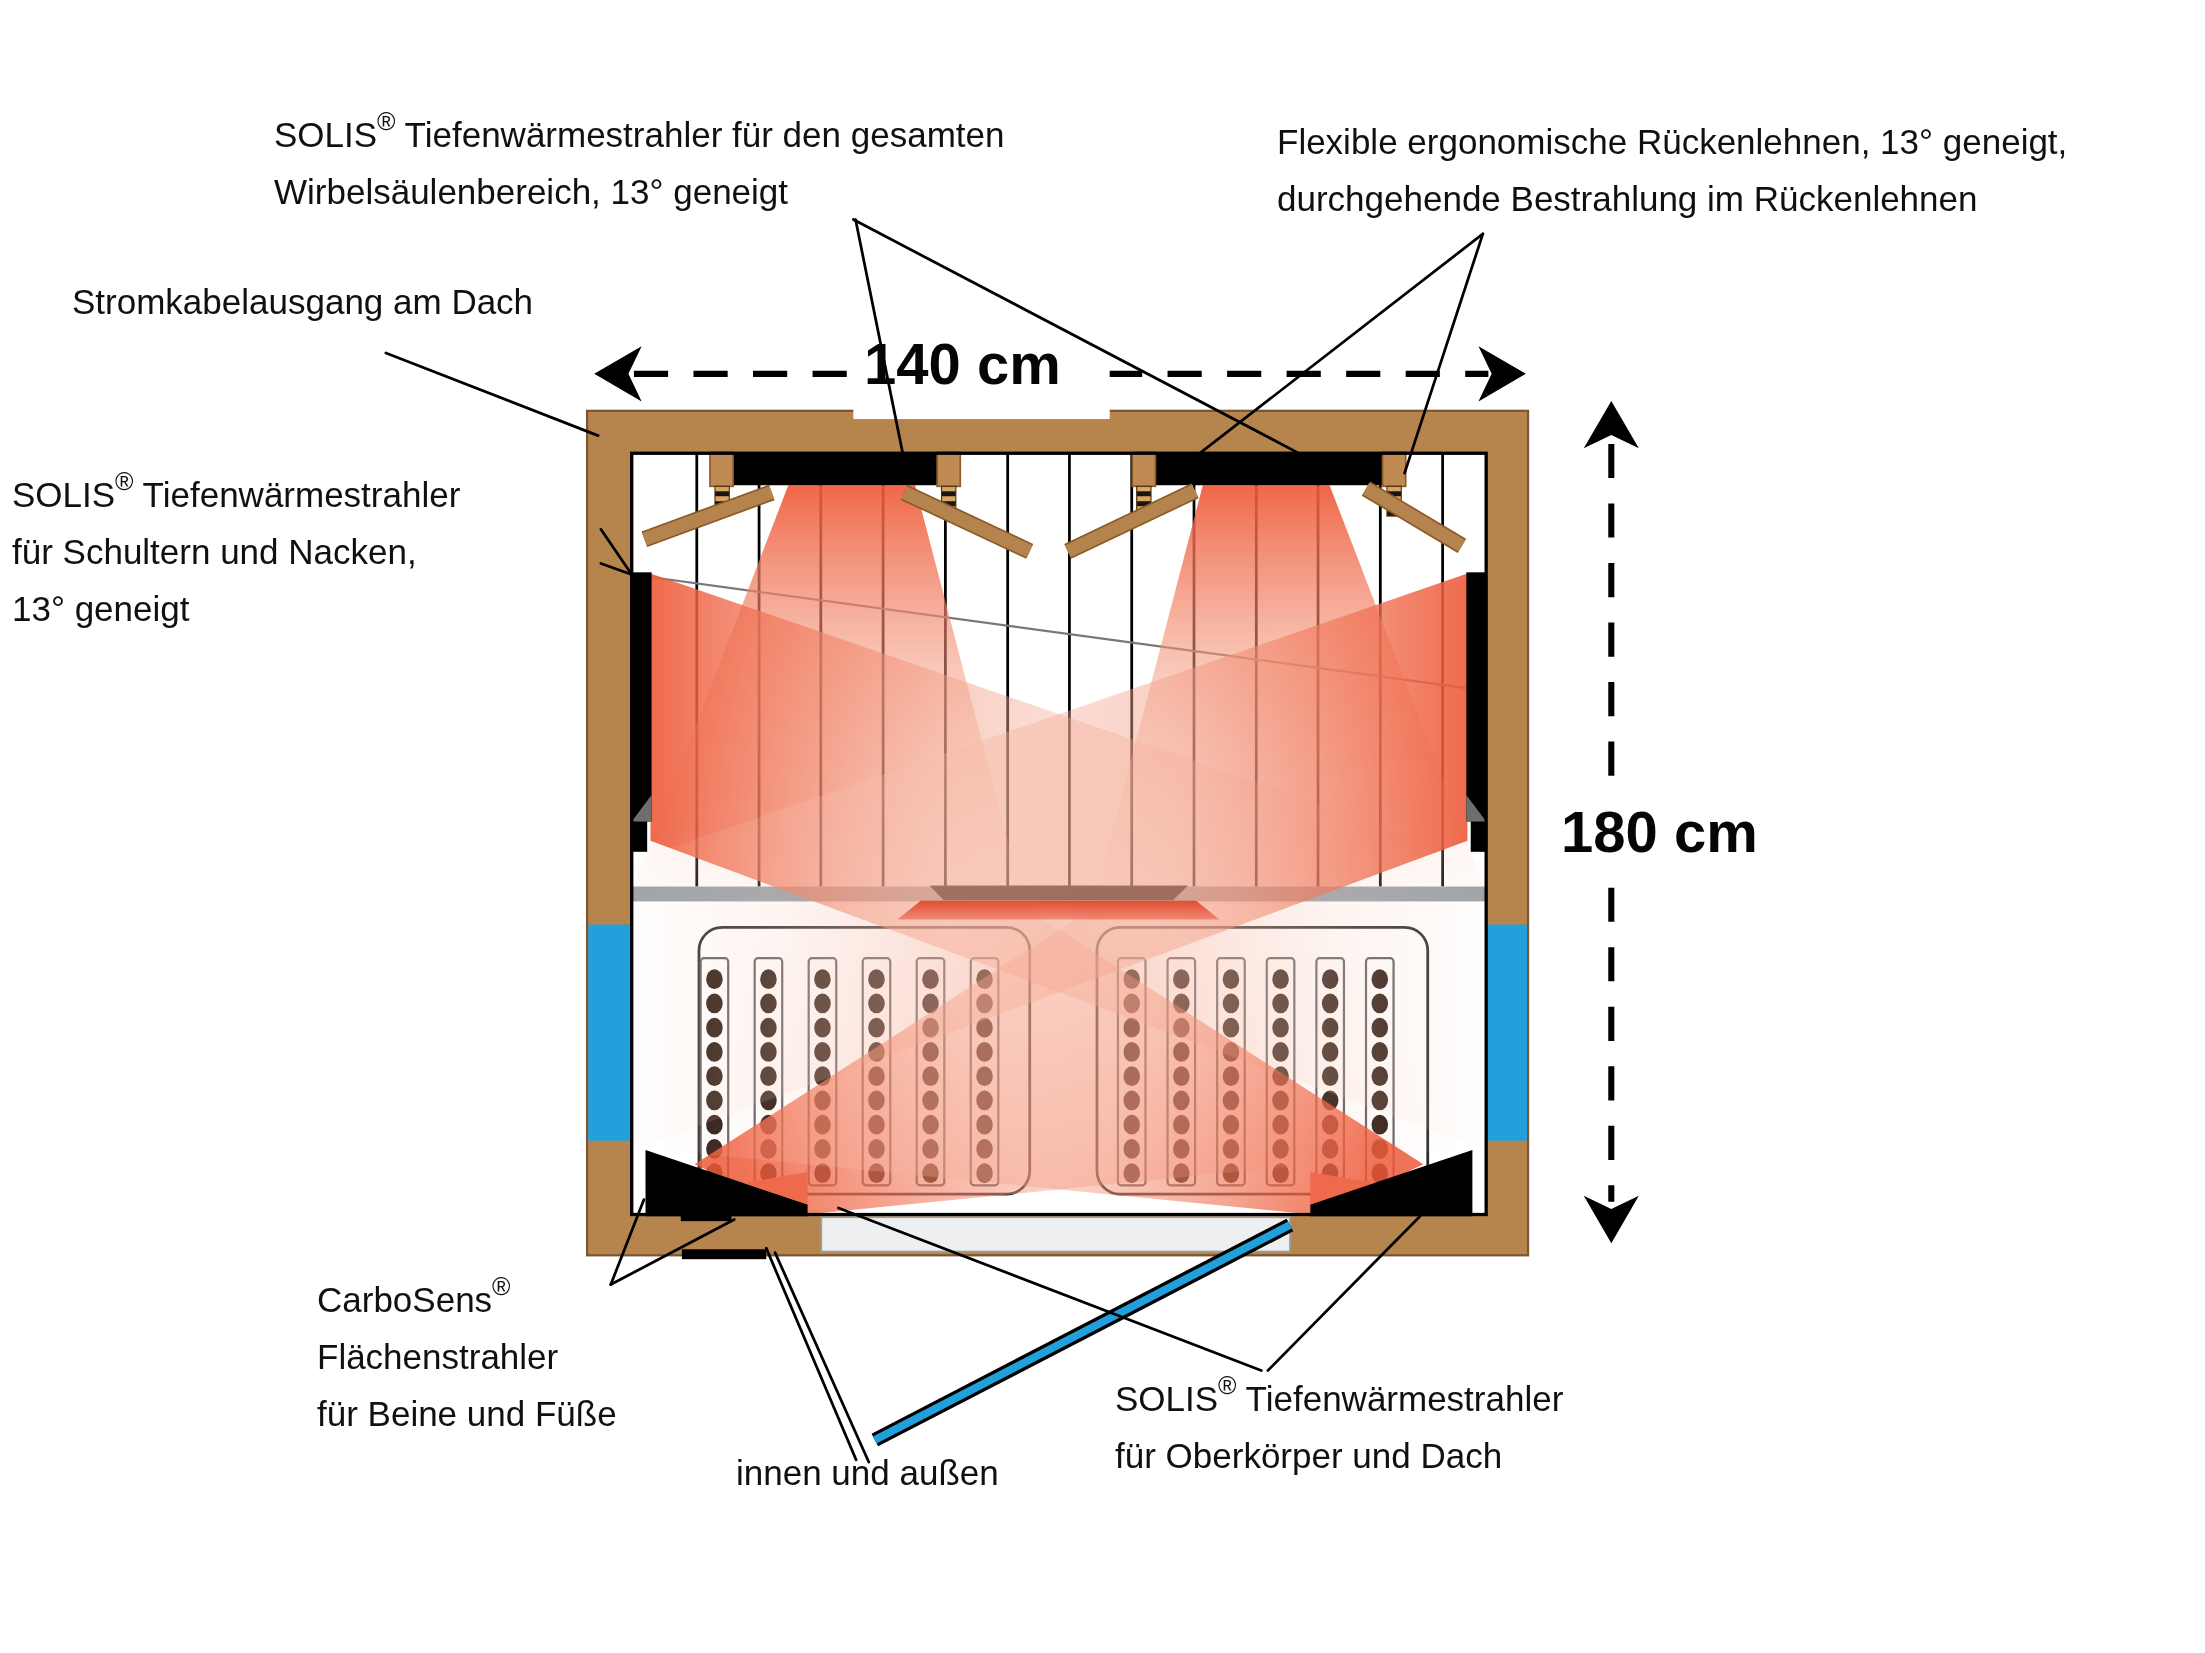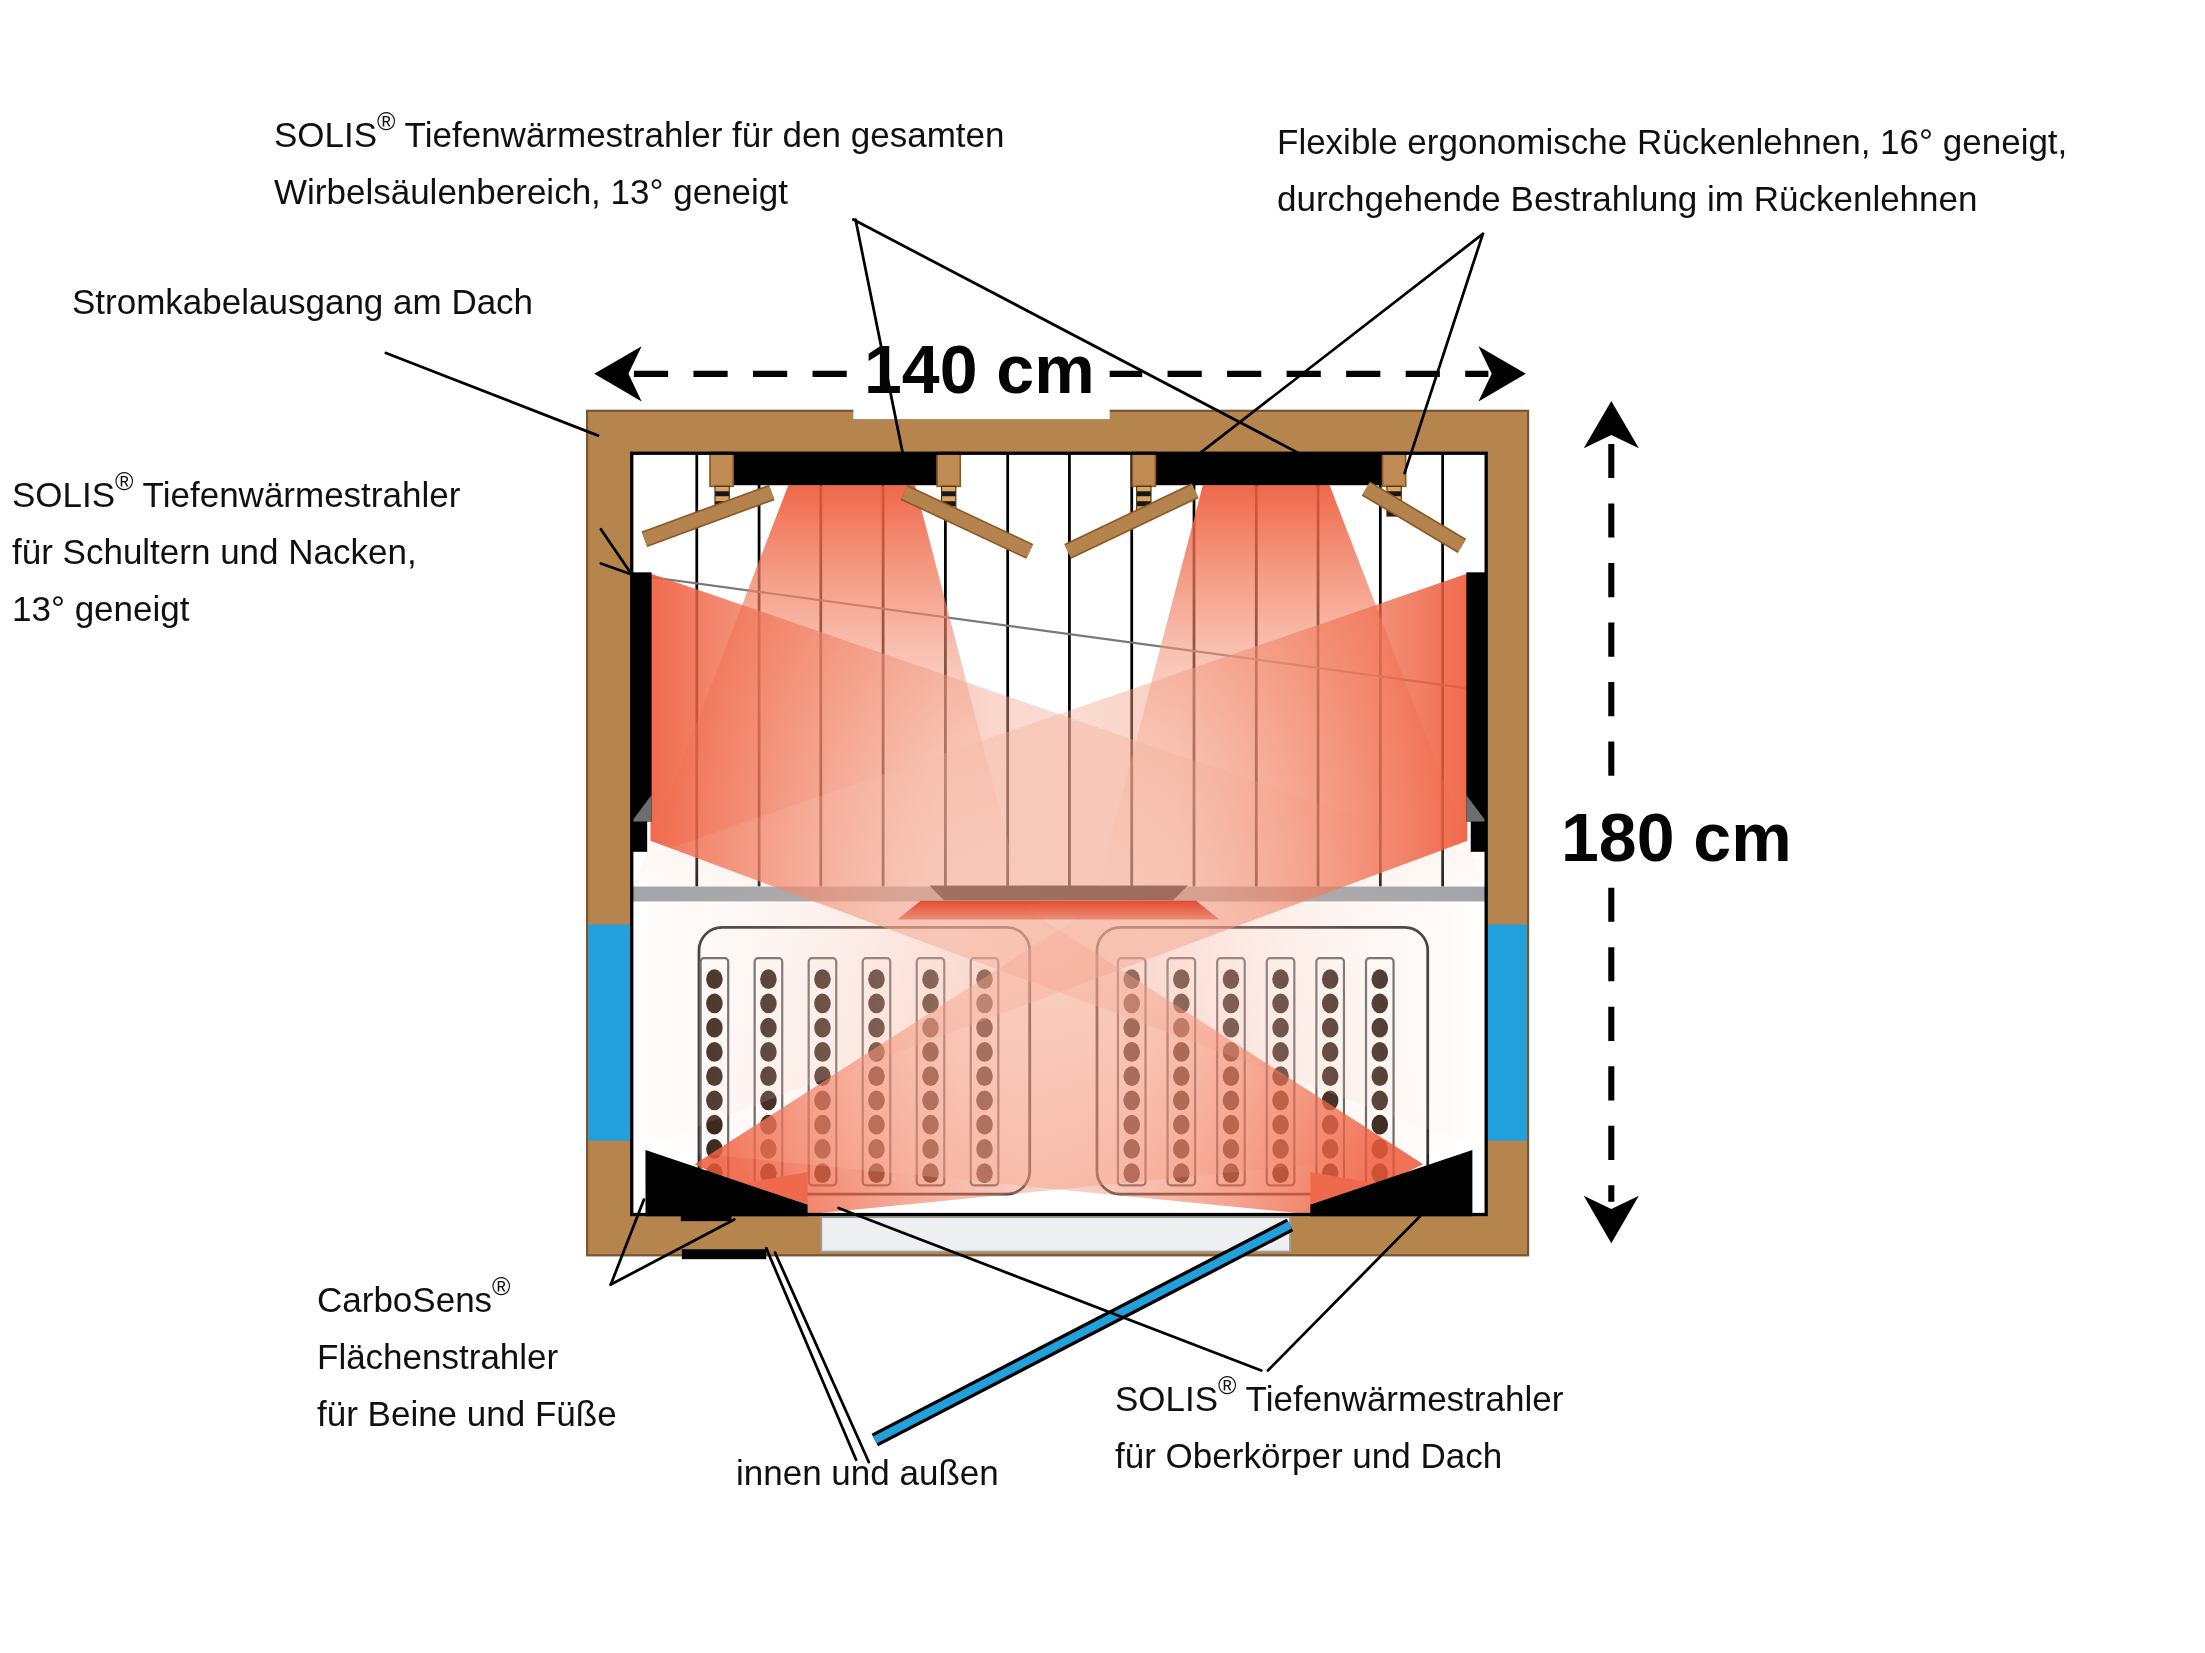--- a/index.html
+++ b/index.html
@@ -1,21 +1,21 @@
 <!DOCTYPE html>
 <html style="font-size:8.8px"><head>
 <meta charset="utf-8">
 <style>
   html,body{margin:0;padding:0;background:#ffffff;}
   .canvas{position:relative;width:2205px;height:1654px;background:#ffffff;overflow:hidden;
           font-family:"Liberation Sans", sans-serif;color:#111;}
   .diagram-svg{position:absolute;left:0;top:0;}
   .ann{position:absolute;font-size:35px;line-height:57px;color:#101010;letter-spacing:0px;white-space:nowrap;}
   .ann .reg{font-size:25px;vertical-align:16.5px;}
-  .dim{position:absolute;font-weight:700;font-size:68px;color:#050505;white-space:nowrap;}
+  .dim{position:absolute;font-weight:700;font-size:58px;color:#050505;white-space:nowrap;}
 </style>
 </head>
 <body>
 
 <div class="canvas">
 
 <svg class="diagram-svg" width="2205" height="1654" viewBox="0 0 4000 3000">
   <defs>
     <linearGradient id="gTL" gradientUnits="userSpaceOnUse" x1="0" y1="880" x2="0" y2="1608">
       <stop offset="0" stop-color="#ee5a39" stop-opacity="0.92"></stop>
@@ -317,21 +317,21 @@
     <line x1="2300" y1="2486" x2="2576" y2="2206"></line>
   </g>
 </svg>
 
 <div class="ann" style="left:274px;top:93px;">
   <div><span>SOLIS</span><span class="reg">®</span><span> Tiefenwärmestrahler für den gesamten</span></div>
   <div>Wirbelsäulenbereich, 13° geneigt</div>
 </div>
 
 <div class="ann" style="left:1277px;top:113px;">
-  <div>Flexible ergonomische Rückenlehnen, 16° geneigt,</div>
+  <div>Flexible ergonomische Rückenlehnen, 13° geneigt,</div>
   <div>durchgehende Bestrahlung im Rückenlehnen</div>
 </div>
 
 <div class="ann" style="left:72px;top:273px;">
   <div>Stromkabelausgang am Dach</div>
 </div>
 
 <div class="ann" style="left:12px;top:453px;">
   <div><span>SOLIS</span><span class="reg">®</span><span> Tiefenwärmestrahler</span></div>
   <div>für Schultern und Nacken,</div>

